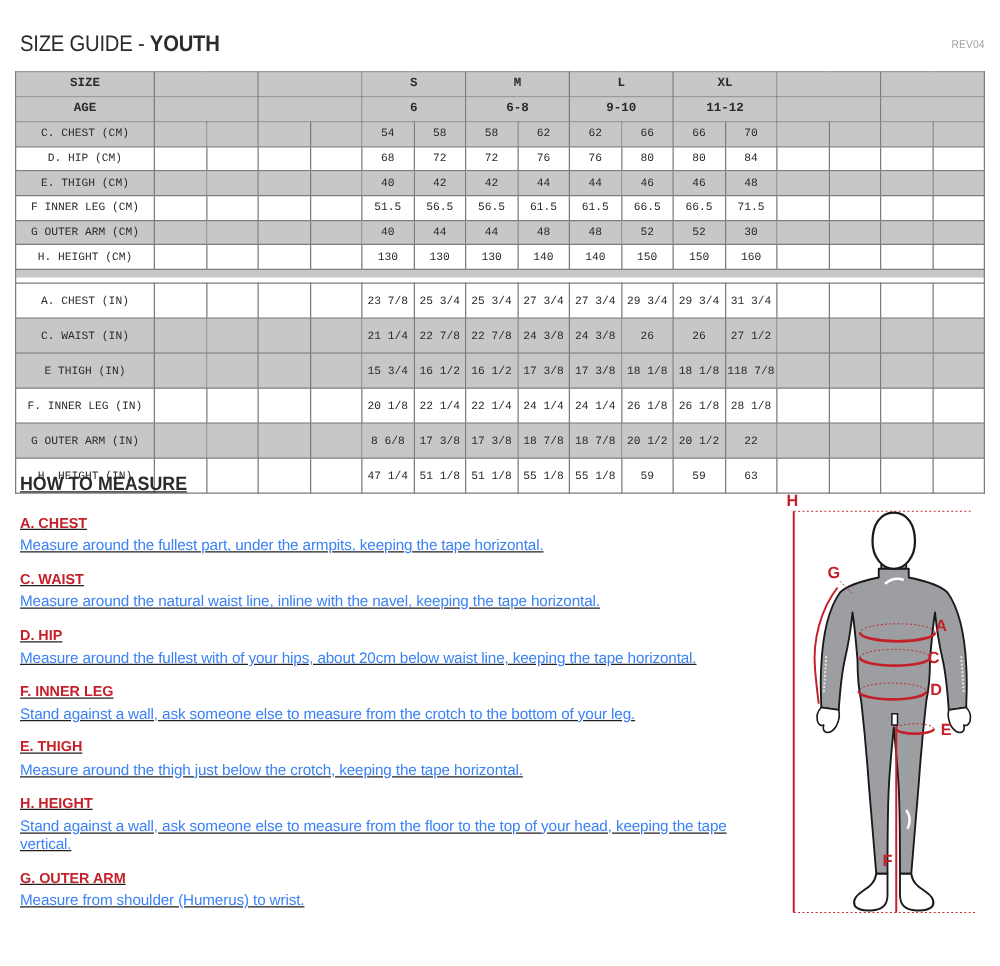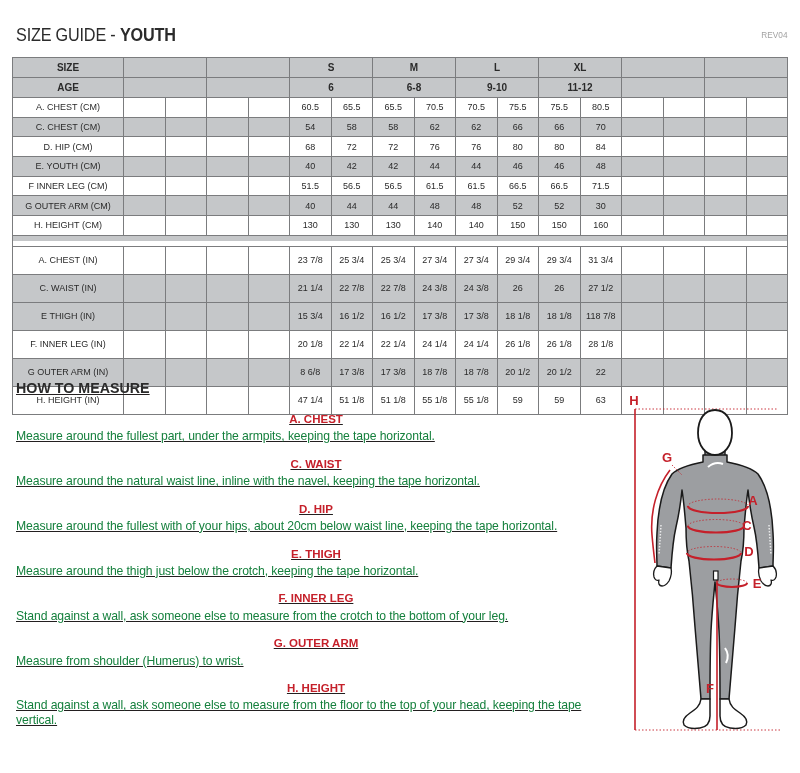--- a/index.html
+++ b/index.html
@@ -14,21 +14,21 @@
     position:absolute; left:16px; top:25px; font-size:18px; color:#2b2b2b;
     transform:scaleX(0.9); transform-origin:left center; white-space:nowrap; letter-spacing:-0.2px;
   }
   .page-title .bold { font-weight:bold; }
   .rev-label {
     position:absolute; right:12px; top:30px; font-size:9px; color:#a2a2a2;
     transform:scaleX(0.92); transform-origin:right center;
   }
 
   
-  .table-wrap { position:absolute; left:12px; top:57px; }
+  .table-wrap { position:absolute; left:12px; top:57px;font-family:Liberation Mono, monospace; }
   table.size-table {
     border-collapse:collapse; table-layout:fixed; width:776px;
     border:1.5px solid #4c4d4f;
   }
   .size-table td, .size-table th {
     border:1px solid #7b7c7e; padding:0; text-align:center;
     font-size:9px; font-weight:400; color:#2a2a2a;
     white-space:nowrap; overflow:hidden;
   }
   tr.row-header { height:20px; }
@@ -41,23 +41,23 @@
   tr.sep-white td { background:#ffffff; height:5px; border-top:0; }
 
   
   .measure { position:absolute; left:16px; top:379px; width:600px;text-decoration:underline; }
   .measure-heading {
     font-size:15.5px; font-weight:bold; color:#2b2b2b; margin:0 0 16px 0;
     transform:scaleX(0.92); transform-origin:left center; white-space:nowrap;
   }
   .m-section { margin-bottom:14px; }
   .m-title {
-    color:#c5202a; font-weight:bold; font-size:11.5px; margin:0 0 3px 0; line-height:1.15;text-align:center;
-  }
-  .m-text { font-size:12.2px; color:#15803d; margin:0; line-height:1.2; letter-spacing:-0.1px; }
+    color:#c5202a; font-weight:bold; font-size:11.5px; margin:0 0 3px 0; line-height:1.15;
+  }
+  .m-text { font-size:12.2px; color:#3b82f6; margin:0; line-height:1.2; letter-spacing:-0.1px; }
 
   
   .diagram { position:absolute; left:615px; top:393px; width:185px; height:372px; }
   .diagram svg { display:block; }
   .diag-letter { font-family:"Liberation Sans", sans-serif; font-weight:bold; font-size:13px; fill:#c5202a; }
 </style>
 </head>
 <body>
 
 <div class="page-title">
@@ -87,39 +87,20 @@
           <th>AGE</th>
           <td colspan="2"></td>
           <td colspan="2"></td>
           <td colspan="2">6</td>
           <td colspan="2">6-8</td>
           <td colspan="2">9-10</td>
           <td colspan="2">11-12</td>
           <td colspan="2"></td>
           <td colspan="2"></td>
         </tr>
-        <tr class="row-cm row-light">
-          <th>A. CHEST (CM)</th>
-          <td></td>
-          <td></td>
-          <td></td>
-          <td></td>
-          <td>60.5</td>
-          <td>65.5</td>
-          <td>65.5</td>
-          <td>70.5</td>
-          <td>70.5</td>
-          <td>75.5</td>
-          <td>75.5</td>
-          <td>80.5</td>
-          <td></td>
-          <td></td>
-          <td></td>
-          <td></td>
-        </tr>
         <tr class="row-cm row-dark">
           <th>C. CHEST (CM)</th>
           <td></td>
           <td></td>
           <td></td>
           <td></td>
           <td>54</td>
           <td>58</td>
           <td>58</td>
           <td>62</td>
@@ -145,21 +126,21 @@
           <td>76</td>
           <td>80</td>
           <td>80</td>
           <td>84</td>
           <td></td>
           <td></td>
           <td></td>
           <td></td>
         </tr>
         <tr class="row-cm row-dark">
-          <th>E. YOUTH (CM)</th>
+          <th>E. THIGH (CM)</th>
           <td></td>
           <td></td>
           <td></td>
           <td></td>
           <td>40</td>
           <td>42</td>
           <td>42</td>
           <td>44</td>
           <td>44</td>
           <td>46</td>
@@ -360,34 +341,34 @@
   </div>
   <div class="m-section">
     <p class="m-title">C. WAIST</p>
     <p class="m-text">Measure around the natural waist line, inline with the navel, keeping the tape horizontal.</p>
   </div>
   <div class="m-section">
     <p class="m-title">D. HIP</p>
     <p class="m-text">Measure around the fullest with of your hips, about 20cm below waist line, keeping the tape horizontal.</p>
   </div>
   <div class="m-section">
+    <p class="m-title">F. INNER LEG</p>
+    <p class="m-text">Stand against a wall, ask someone else to measure from the crotch to the bottom of your leg.</p>
+  </div>
+  <div class="m-section">
     <p class="m-title">E. THIGH</p>
     <p class="m-text">Measure around the thigh just below the crotch, keeping the tape horizontal.</p>
   </div>
   <div class="m-section">
-    <p class="m-title">F. INNER LEG</p>
-    <p class="m-text">Stand against a wall, ask someone else to measure from the crotch to the bottom of your leg.</p>
+    <p class="m-title">H. HEIGHT</p>
+    <p class="m-text">Stand against a wall, ask someone else to measure from the floor to the top of your head, keeping the tape vertical.</p>
   </div>
   <div class="m-section">
     <p class="m-title">G. OUTER ARM</p>
     <p class="m-text">Measure from shoulder (Humerus) to wrist.</p>
-  </div>
-  <div class="m-section">
-    <p class="m-title">H. HEIGHT</p>
-    <p class="m-text">Stand against a wall, ask someone else to measure from the floor to the top of your head, keeping the tape vertical.</p>
   </div>
 </div>
 
 <div class="diagram">
   <svg width="185" height="372" viewBox="0 0 185 372" xmlns="http://www.w3.org/2000/svg">
 
     <line x1="20" y1="16" x2="20" y2="337" stroke="#c5202a" stroke-width="1.6"></line>
     <line x1="20" y1="16" x2="163" y2="16" stroke="#c5202a" stroke-width="0.9" stroke-dasharray="1.5,2"></line>
     <line x1="20" y1="337" x2="166" y2="337" stroke="#c5202a" stroke-width="0.9" stroke-dasharray="1.5,2"></line>
 

